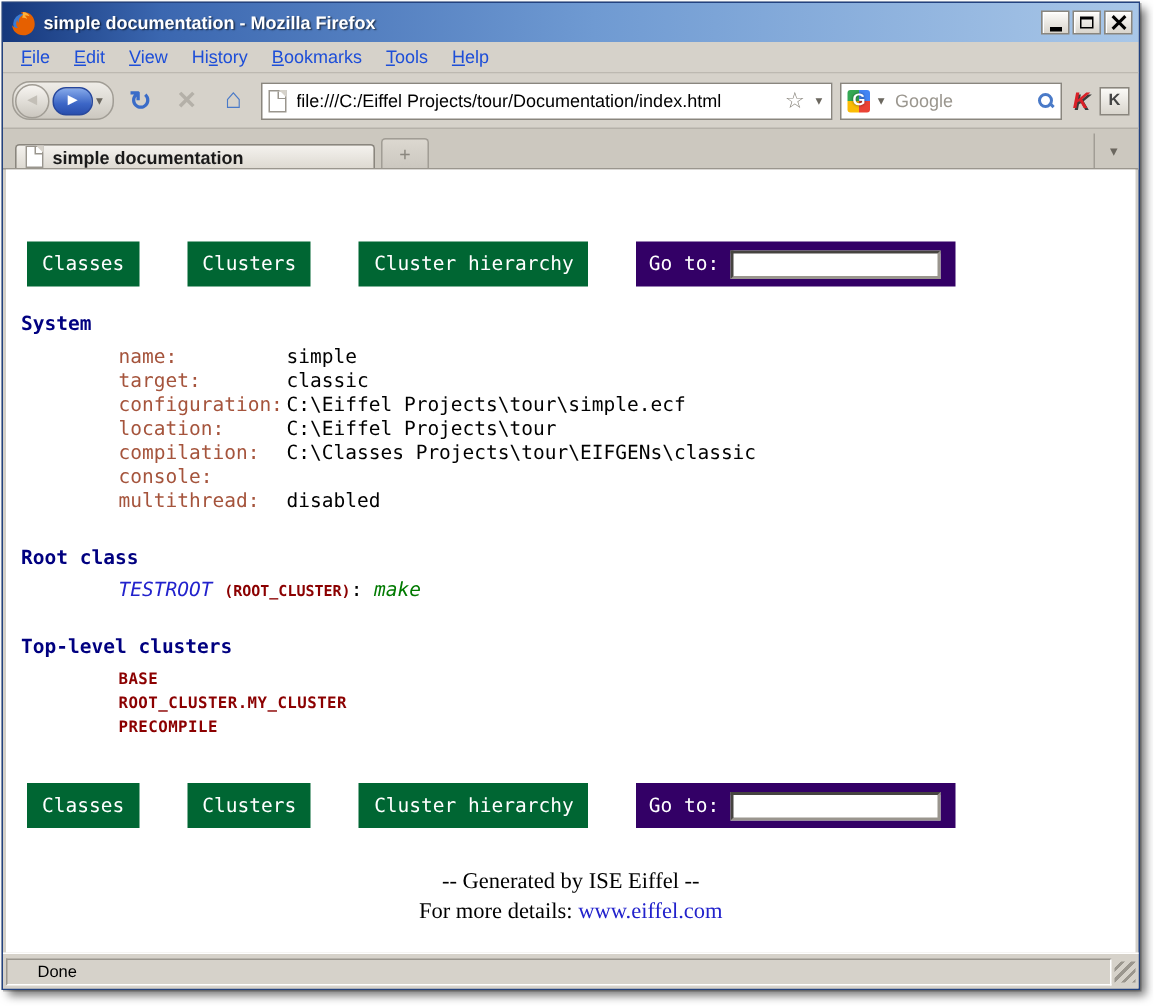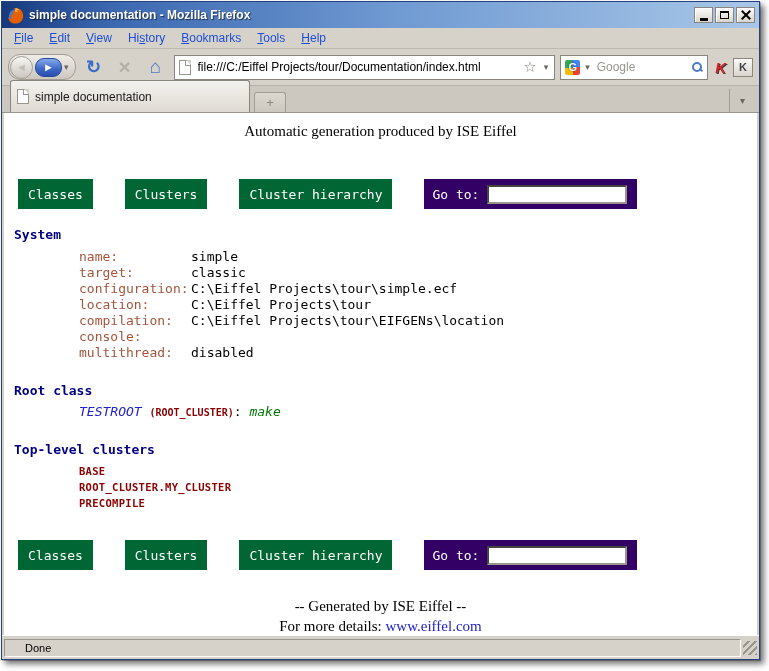--- a/index.html
+++ b/index.html
@@ -45,21 +45,21 @@
   .search-input{flex:1;border:none;outline:none;font-size:12px;font-family:"Liberation Sans",sans-serif;min-width:0;background:transparent;}
   .search-input::placeholder{color:#9a968e;}
   .magnifier{width:12px;height:12px;position:relative;flex:0 0 12px;}
   .magnifier::before{content:"";position:absolute;left:1px;top:1px;width:6px;height:6px;border:2px solid #4a7ac8;border-radius:50%;}
   .magnifier::after{content:"";position:absolute;left:8px;top:8px;width:4px;height:2px;background:#4a7ac8;transform:rotate(45deg);}
   .kasp-icon{color:#da2128;font-weight:bold;font-size:15px;font-style:italic;text-shadow:1px 1px 0 #3a3a3a;padding:0 2px;}
   .k-btn{width:20px;height:19px;background:linear-gradient(#fbfaf7,#d9d5cd);border:1px solid #8a867e;font-size:11px;font-weight:bold;color:#444;display:flex;align-items:center;justify-content:center;}
 
   
   .tabstrip{height:27px;flex:0 0 27px;background:#ccc8bf;display:flex;align-items:flex-end;padding:3px 2px 0 8px;border-bottom:1px solid #9a968e;position:relative;}
-  .tab{width:240px;height:32px;background:linear-gradient(#f4f2ee,#dedad2);border:1px solid #8a867e;border-bottom:none;border-radius:3px 3px 0 0;display:flex;align-items:center;padding:0 6px;gap:6px;font-size:12px;font-weight:normal;color:#1a1a1a;}
+  .tab{width:240px;height:16px;background:linear-gradient(#f4f2ee,#dedad2);border:1px solid #8a867e;border-bottom:none;border-radius:3px 3px 0 0;display:flex;align-items:center;padding:0 6px;gap:6px;font-size:12px;font-weight:bold;color:#1a1a1a;}
   .tab-label{white-space:nowrap;overflow:hidden;}
   .newtab-btn{width:32px;height:20px;margin-left:4px;background:linear-gradient(#dcd8d0,#ccc8c0);border:1px solid #a19d95;border-bottom:none;border-radius:3px 3px 0 0;display:flex;align-items:center;justify-content:center;color:#8a867e;font-size:13px;}
   .alltabs-btn{position:absolute;right:4px;bottom:0;width:26px;height:23px;border-left:1px solid #a19d95;display:flex;align-items:center;justify-content:center;color:#6b675f;font-size:10px;}
 
   
   .viewport{flex:1;margin:0 2px;background:#fff;overflow:hidden;position:relative;padding-top:10px;}
   .page-header{text-align:center;font-family:"Liberation Serif",serif;font-size:15px;color:#000;height:18px;}
   .nav-row{margin:38px 0 0 14px;display:flex;align-items:stretch;gap:28px;}
   .nav-row.bottom{margin-top:29px;}
   .btn-green{background:var(--accent-green,#006633);color:#fff;font-family:"DejaVu Sans Mono",monospace;font-size:13px;border:none;padding:0 10px;height:30px;margin-right:4px;display:flex;align-items:center;cursor:pointer;}
@@ -154,39 +154,38 @@
     <div class="tabstrip">
       <div class="tab">
         <span class="page-icon"></span>
         <span class="tab-label">simple documentation</span>
       </div>
       <div class="newtab-btn">+</div>
       <div class="alltabs-btn">▾</div>
     </div>
 
     <div class="viewport">
-      <div class="page-header">Automatic generation produced by ISE Eiffel</div>
 
       <div class="nav-row top">
         <button class="btn-green">Classes</button>
         <button class="btn-green">Clusters</button>
         <button class="btn-green">Cluster hierarchy</button>
         <span class="goto-block">
           <span>Go to:</span>
           <input class="goto-input" style="">
         </span>
       </div>
 
       <div class="section-heading">System</div>
       <div class="sys-rows">
         <div class="sys-row"><span class="sys-label">name:</span><span class="sys-value">simple</span></div>
         <div class="sys-row"><span class="sys-label">target:</span><span class="sys-value">classic</span></div>
         <div class="sys-row"><span class="sys-label">configuration:</span><span class="sys-value">C:\Eiffel Projects\tour\simple.ecf</span></div>
         <div class="sys-row"><span class="sys-label">location:</span><span class="sys-value">C:\Eiffel Projects\tour</span></div>
-        <div class="sys-row"><span class="sys-label">compilation:</span><span class="sys-value">C:\Eiffel Projects\tour\EIFGENs\location</span></div>
+        <div class="sys-row"><span class="sys-label">compilation:</span><span class="sys-value">C:\Classes Projects\tour\EIFGENs\classic</span></div>
         <div class="sys-row"><span class="sys-label">console:</span><span class="sys-value"></span></div>
         <div class="sys-row"><span class="sys-label">multithread:</span><span class="sys-value">disabled</span></div>
       </div>
 
       <div class="section-heading rootclass">Root class</div>
       <div class="root-line">
         <a class="class-link">TESTROOT</a>
         <a class="cluster-ref">(ROOT_CLUSTER)</a><span>:</span>
         <a class="feature-link">make</a>
       </div>

